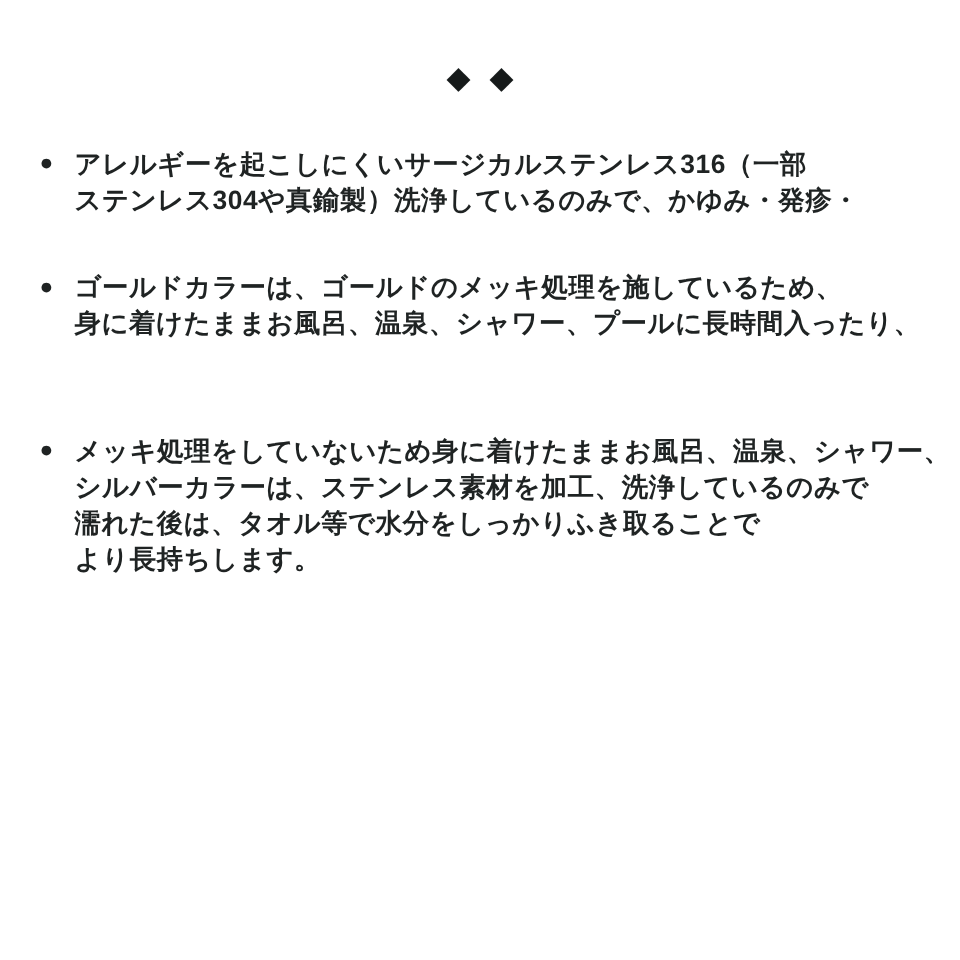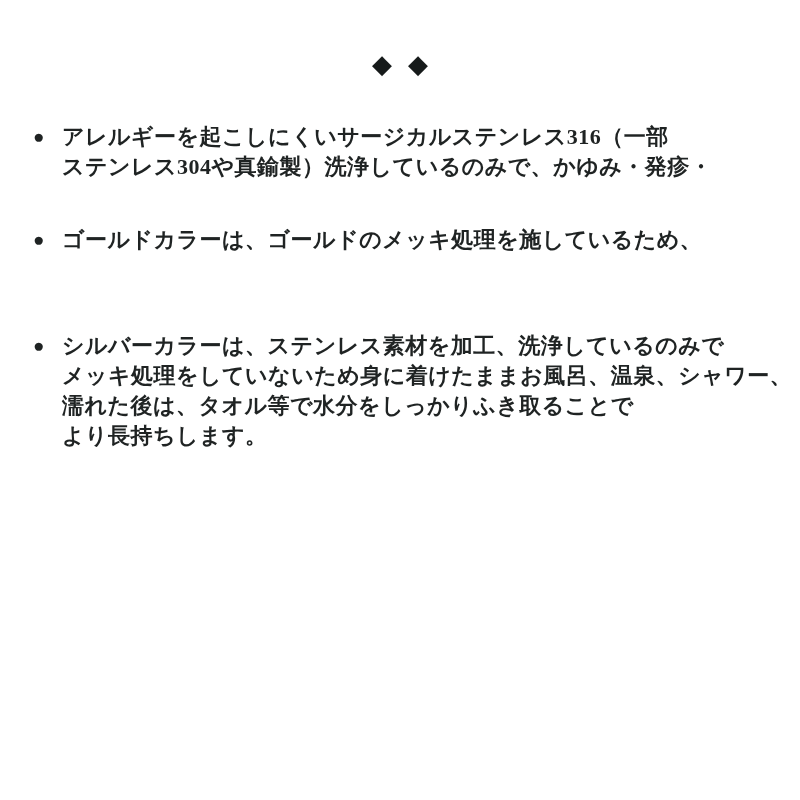--- a/index.html
+++ b/index.html
@@ -54,21 +54,20 @@
     line-height: 30px;
   }
   .lines {
     flex: 1 1 auto;
   }
   .lines .line {
     font-size: 22px;
     line-height: 30px;
     letter-spacing: 0.5px;
     white-space: nowrap;
-    font-family: Liberation Serif, serif;
   }
 </style>
 </head>
 <body>
 
 <div class="page">
 
   <h1 class="title">
     <span class="diamond">◆</span>
     <span class="diamond">◆</span>
@@ -81,27 +80,28 @@
       <div class="lines">
           <div class="line">アレルギーを起こしにくいサージカルステンレス316（一部</div>
           <div class="line">ステンレス304や真鍮製）洗浄しているのみで、かゆみ・発疹・</div>
         </div>
     </div>
 
     <div class="notice notice-2">
       <span class="bullet">●</span>
       <div class="lines">
           <div class="line">ゴールドカラーは、ゴールドのメッキ処理を施しているため、</div>
+          <div class="line">身に着けたままお風呂、温泉、シャワー、プールに長時間入ったり、</div>
         </div>
     </div>
 
     <div class="notice notice-3">
       <span class="bullet">●</span>
       <div class="lines">
+          <div class="line">メッキ処理をしていないため身に着けたままお風呂、温泉、シャワー、</div>
           <div class="line">シルバーカラーは、ステンレス素材を加工、洗浄しているのみで</div>
-          <div class="line">メッキ処理をしていないため身に着けたままお風呂、温泉、シャワー、</div>
           <div class="line">濡れた後は、タオル等で水分をしっかりふき取ることで</div>
           <div class="line">より長持ちします。</div>
         </div>
     </div>
 
   </div>
 </div>
 
 </body></html>

